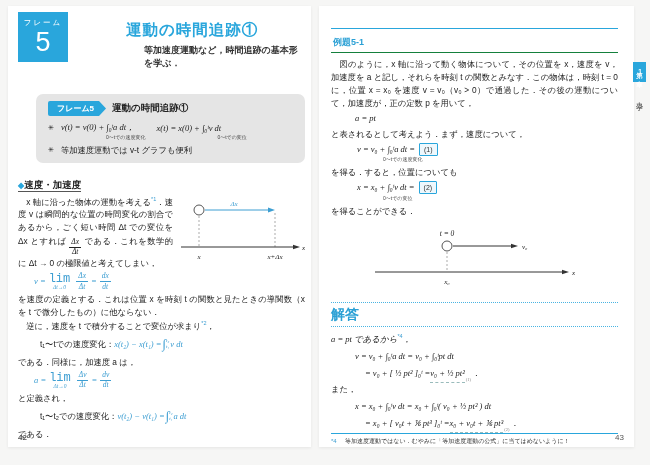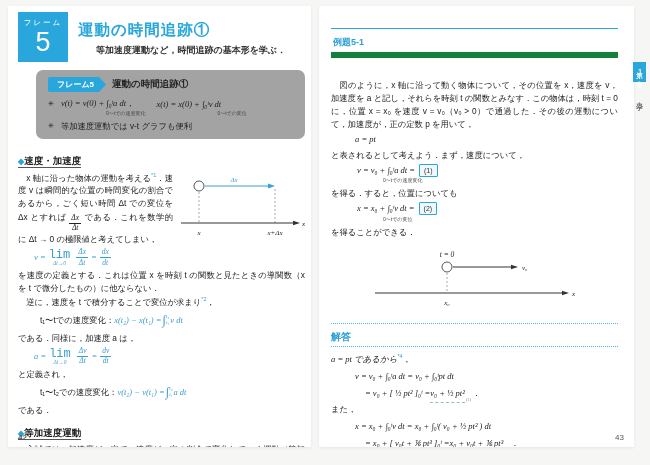--- a/index.html
+++ b/index.html
@@ -15,30 +15,30 @@
   .page-left  { padding:6px 6px 16px 10px; }
   .page-right { padding:22px 16px 16px 12px; }
 
   .body-text { font-size:8.3px; line-height:1.58; text-align:justify; }
   .it { font-family:"Liberation Serif", serif; font-style:italic; }
   .math { font-family:"Liberation Serif", serif; font-style:italic; font-size:8.5px; }
   .blue { color:#3d9ed2; }
   .ref { color:#3d9ed2; font-size:5.5px; vertical-align:super; font-style:normal; }
 
   
-  .lp-header { display:flex; align-items:flex-start; margin-bottom:6px; }
+  .lp-header { display:flex; align-items:flex-start; margin-bottom:6px;gap:48px; }
   .badge { width:50px; height:50px; background:#29a6dc; color:#fff; text-align:center; flex:0 0 auto; }
   .badge-label { font-size:7.5px; letter-spacing:2px; margin-top:6px; }
   .badge-number { font-size:27px; line-height:1.05; font-family:"Liberation Sans",sans-serif; }
   .title-block { margin-left:10px; padding-top:8px; }
   .page-title { color:#29a6dc; font-size:15.5px; font-weight:bold; letter-spacing:1px; }
   .page-subtitle { font-size:9px; font-weight:bold; color:#333; margin-top:3px;margin-left:18px; }
 
   
-  .summary-box { background:#a3a3a3; border-radius:7px; margin:2px 0 6px 18px; padding:7px 15px 7px 12px; }
+  .summary-box { background:#e5e5e5; border-radius:7px; margin:18px 0 6px 18px; padding:7px 15px 7px 12px; }
   .summary-head { display:flex; align-items:center; }
   .frame-tag { background:#29a6dc; color:#fff; font-weight:bold; font-size:8px; padding:2px 12px 2px 9px;
                clip-path:polygon(0 0, calc(100% - 7px) 0, 100% 50%, calc(100% - 7px) 100%, 0 100%); border-radius:2px; }
   .summary-title { font-weight:bold; font-size:9.5px; margin-left:6px; }
   .sum-row { display:flex; align-items:center; margin-top:6px; font-size:8.5px; }
   .star { font-size:7px; margin-right:7px; flex:0 0 auto; }
   .sum-gap { width:22px; }
   .brace-row { display:flex; font-size:5px; color:#444; line-height:1.1; margin-top:1px; }
   .brace-row .b1 { margin-left:58px; }
   .brace-row .b2 { margin-left:72px; }
@@ -66,29 +66,29 @@
   
   .footnotes { margin-top:auto; border-top:1px solid #29a6dc; padding-top:3px; }
   .fnrow { display:flex; font-size:6px; line-height:1.55; color:#333; }
   .fnref { color:#3d9ed2; width:14px; flex:0 0 auto; }
   .fntext { text-align:justify; }
 
   .pageno { position:absolute; bottom:5px; font-size:8px; color:#555; }
   .pn-left { left:10px;font-weight:bold; } .pn-right { right:10px; }
 
   
-  .example-band { border-top:1.3px solid #29a6dc; border-bottom:6px solid #15803d; padding:2px 0 3px 2px; margin-bottom:21px; }
+  .example-band { border-top:1.3px solid #29a6dc; border-bottom:1px solid #15803d; padding:2px 0 3px 2px; margin-bottom:5px; }
   .example-band .hd { color:#2aa0d5; font-size:9px; font-weight:bold; }
   .eqline { margin:2px 0 0 26px; display:flex; align-items:flex-start; }
   .ansbox { border:1px solid #29a6dc; background:#eef8fd; font-size:7px; padding:0 4px; margin-left:4px; font-style:normal; color:#333; border-radius:1px; }
   .rb-brace { font-size:5px; color:#444; margin:0 0 2px 52px; }
   .fig-right { text-align:center; margin:8px 0 4px; }
 
   .answer-band { border-top:1.2px dotted #49b4e2; border-bottom:1.2px dotted #49b4e2; padding:2px 0; margin:6px 0 5px; }
-  .answer-band .hd { color:#2aa0d5; font-size:10px; font-weight:bold; }
+  .answer-band .hd { color:#2aa0d5; font-size:14px; font-weight:bold; }
   .sol-line { margin:4px 0 0 24px; font-size:8.5px; display:flex; align-items:baseline; flex-wrap:wrap; }
   .sol-line.cont { margin-left:34px; }
   .result { border-bottom:1px dashed #9bb; padding-bottom:1px; }
   .eqlabel { font-size:4.5px; color:#888; align-self:flex-end; margin:0 1px; font-style:normal; }
 
   .side-tab { position:absolute; right:1px; top:62px; width:20px; text-align:center; }
   .tab-box { background:#29a6dc; color:#fff; writing-mode:vertical-rl; text-orientation:upright; font-size:6.5px; font-weight:bold; padding:5px 2px; display:inline-block; letter-spacing:1px; }
   .tab-sub { writing-mode:vertical-rl; text-orientation:upright; font-size:7px; color:#333; margin-top:5px; display:inline-block; letter-spacing:2px; }
 
   svg text { font-family:"Liberation Serif", serif; }

